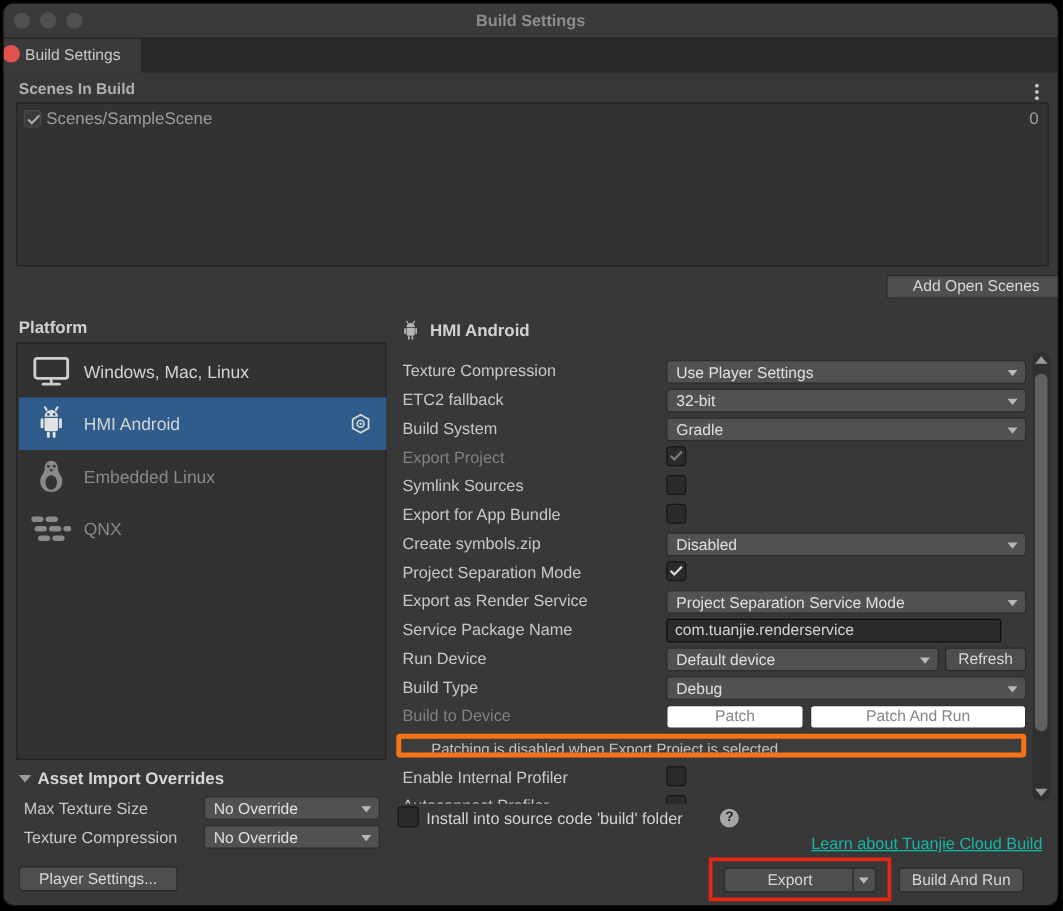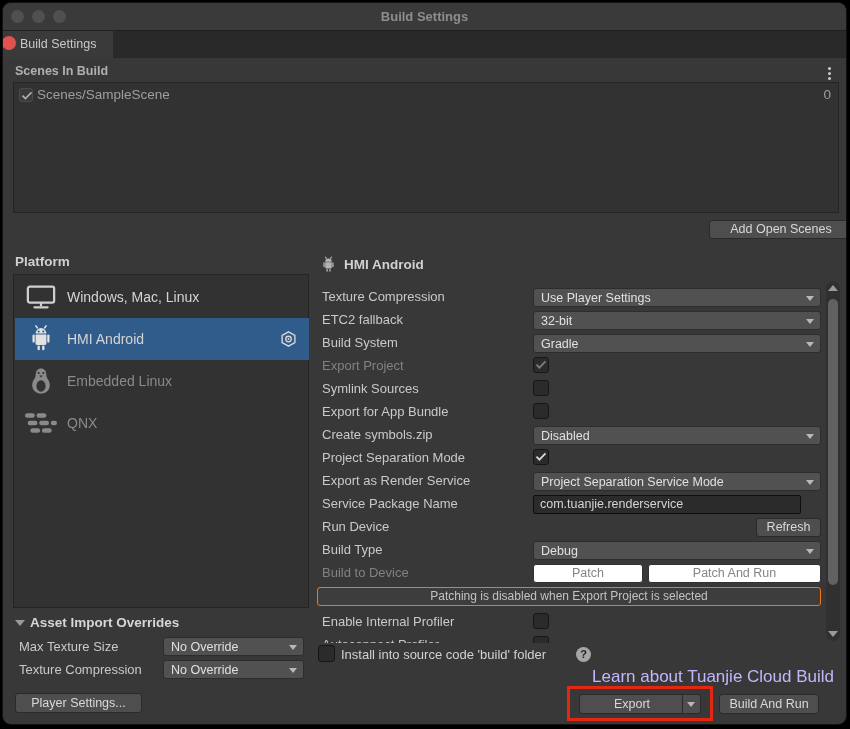--- a/index.html
+++ b/index.html
@@ -51,38 +51,38 @@
     color:#e0e0e0; font-size:12.5px; line-height:16px; padding:1px 18px 0 7px; white-space:nowrap; overflow:hidden; cursor:pointer; }
   .arr { position:absolute; right:6px; top:7px; width:0; height:0;
     border-left:4.5px solid transparent; border-right:4.5px solid transparent; border-top:5px solid #b8b8b8; }
   .cb { position:absolute; width:16px; height:16px; background:#2b2b2b; border:1px solid #161616; border-radius:3px; cursor:pointer; }
   .cb svg { position:absolute; left:1px; top:2px; }
   .btn { position:absolute; background:#4e4e4e; border:1px solid #2a2a2a; border-radius:3px; color:#d8d8d8;
     font-size:12.5px; text-align:center; cursor:pointer; }
   .btn.disabled { background:#ffffff; color:#858585; border-color:#323232; cursor:default; }
   .field { position:absolute; height:19px; background:#2b2b2b; border:1px solid #0e0e0e; border-radius:2px;
     color:#d4d4d4; font-size:12.5px; line-height:17px; padding:0 6px; white-space:nowrap; overflow:hidden; }
-  .infobox { position:absolute; border:1px solid #f97316; background:#3d3d3d; border-radius:3px;
-    color:#c3c3c3; font-size:12px; line-height:17px; padding:0 6px; white-space:nowrap; overflow:hidden;text-align:center; }
+  .infobox { position:absolute; border:4px solid #f97316; background:#3d3d3d; border-radius:3px;
+    color:#c3c3c3; font-size:12px; line-height:17px; padding:0 24px; white-space:nowrap; overflow:hidden; }
 
   
   .scrollarea { position:absolute; left:313px; top:275px; width:506px; height:365px; overflow:hidden; }
   .srow-label { position:absolute; left:6px; font-size:13px; color:#c9c9c9; white-space:nowrap; }
   .scrollbar { position:absolute; left:821px; top:278px; width:18px; height:360px; }
   .sb-track { position:absolute; left:2px; top:0; width:14px; height:100%; background:#303030; border-radius:7px; }
   .sb-thumb { position:absolute; left:4px; top:18px; width:10px; height:286px; background:#616161; border-radius:5px; cursor:grab; }
   .sb-arrow { position:absolute; left:4px; width:0; height:0; border-left:5px solid transparent; border-right:5px solid transparent; cursor:pointer; }
   .sb-up { top:4px; border-bottom:6px solid #9a9a9a; }
   .sb-down { bottom:4px; border-top:6px solid #9a9a9a; }
 
   
   .foldout { position:absolute; width:0; height:0; border-left:5px solid transparent; border-right:5px solid transparent; border-top:6px solid #9a9a9a; }
   .helpicon { position:absolute; width:15px; height:15px; border-radius:50%; background:#a6a6a6; color:#222;
     font-size:11px; font-weight:bold; text-align:center; line-height:15px; }
-  .link { position:absolute; font-size:17px; color:#c4b5fd; cursor:pointer; white-space:nowrap; }
+  .link { position:absolute; font-size:13px; color:#14b8a6; text-decoration:underline; cursor:pointer; white-space:nowrap; }
   .annotation { position:absolute; border:3px solid #e42613; pointer-events:none; }
 
   .split-main { position:absolute; left:0; top:0; width:104px; height:18px; line-height:18px; text-align:center; font-size:12.5px; color:#d8d8d8; }
   .split-arrow { position:absolute; right:0; top:0; width:18px; height:18px; border-left:1px solid #2a2a2a; }
 </style>
 </head>
 <body>
 
 <div class="window">
 
@@ -231,20 +231,21 @@
         </svg>
     </div>
 
     <div class="srow-label" style="top:195px">Export as Render Service</div>
     <div class="dd" style="left:217px; top:194px; width:288px"><span>Project Separation Service Mode</span><span class="arr"></span></div>
 
     <div class="srow-label" style="top:218px">Service Package Name</div>
     <div class="field" style="left:217px; top:217px; width:268px">com.tuanjie.renderservice</div>
 
     <div class="srow-label" style="top:241px">Run Device</div>
+    <div class="dd" style="left:217px; top:240px; width:218px"><span>Default device</span><span class="arr"></span></div>
     <div class="btn" style="left:440px; top:240px; width:65px; height:19px; line-height:17px">Refresh</div>
 
     <div class="srow-label" style="top:264px">Build Type</div>
     <div class="dd" style="left:217px; top:263px; width:288px"><span>Debug</span><span class="arr"></span></div>
 
     <div class="srow-label dim" style="top:287px">Build to Device</div>
     <div class="btn disabled" style="left:217px; top:286px; width:110px; height:19px; line-height:17px">Patch</div>
     <div class="btn disabled" style="left:332px; top:286px; width:173px; height:19px; line-height:17px">Patch And Run</div>
 
     <div class="infobox" style="left:1px; top:309px; width:504px; height:19px">Patching is disabled when Export Project is selected</div>

